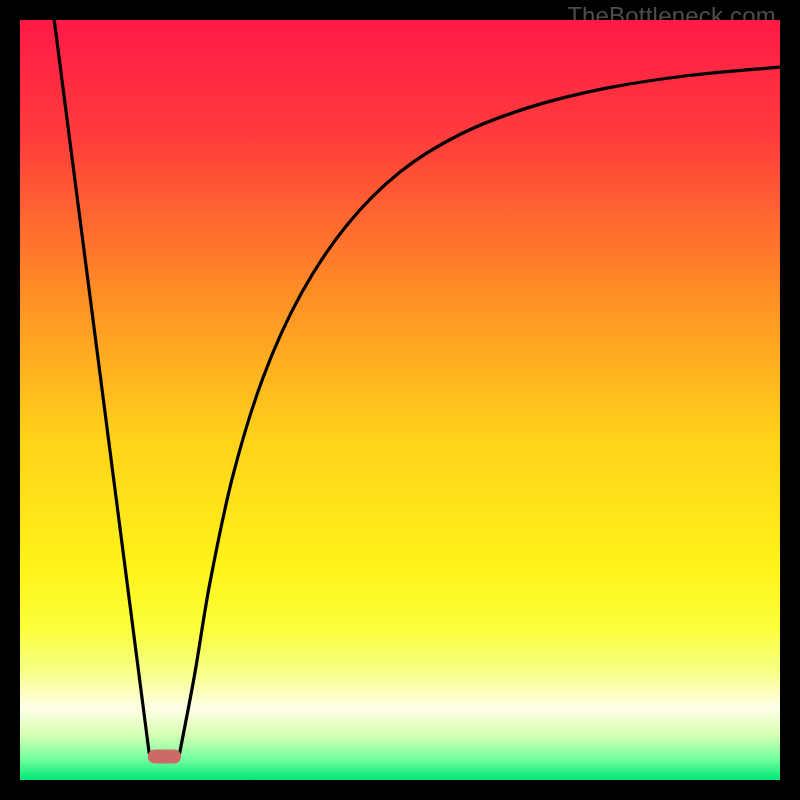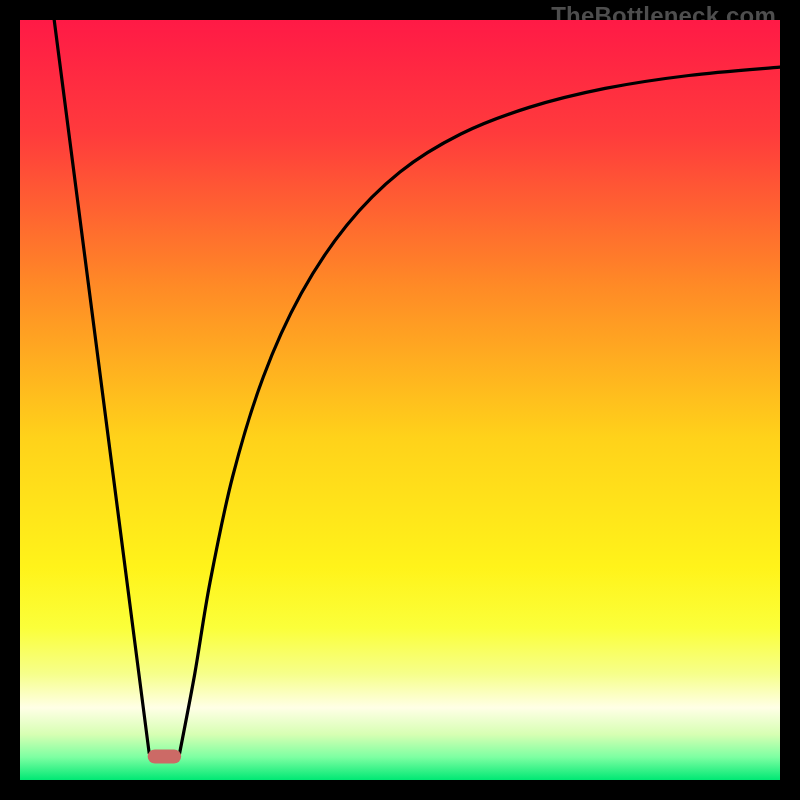--- a/index.html
+++ b/index.html
@@ -25,21 +25,21 @@
     top: 0;
     width: 760px;
     height: 760px;
   }
   .watermark {
     position: absolute;
     top: 2px;
     right: 24px;
     color: #4e4e4e;
     font-size: 24px;
-    font-weight: 700;
+    font-weight: 400;
     letter-spacing: 0.2px;
   }
 </style>
 </head>
 <body>
 
 <div class="watermark">TheBottleneck.com</div>
 
 <div class="frame">
   <svg class="plot" viewBox="0 0 760 760" preserveAspectRatio="none">

